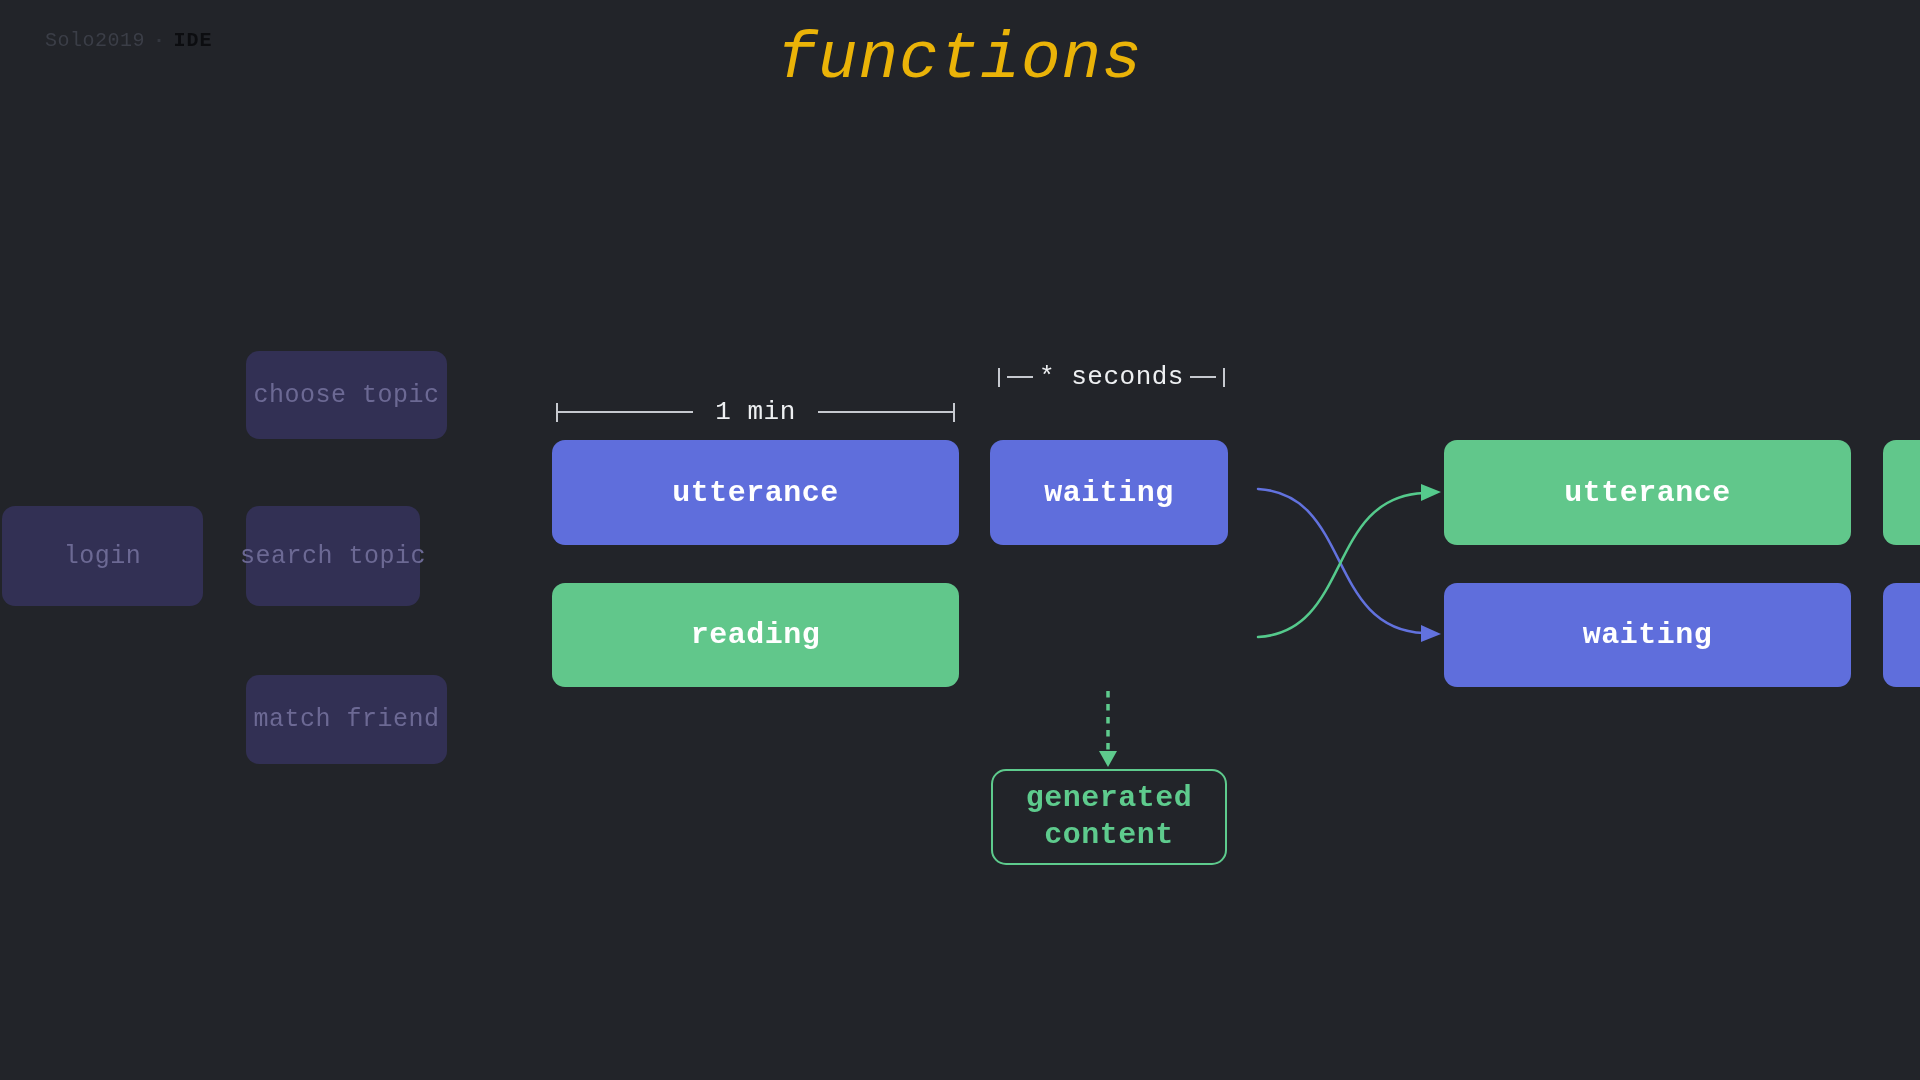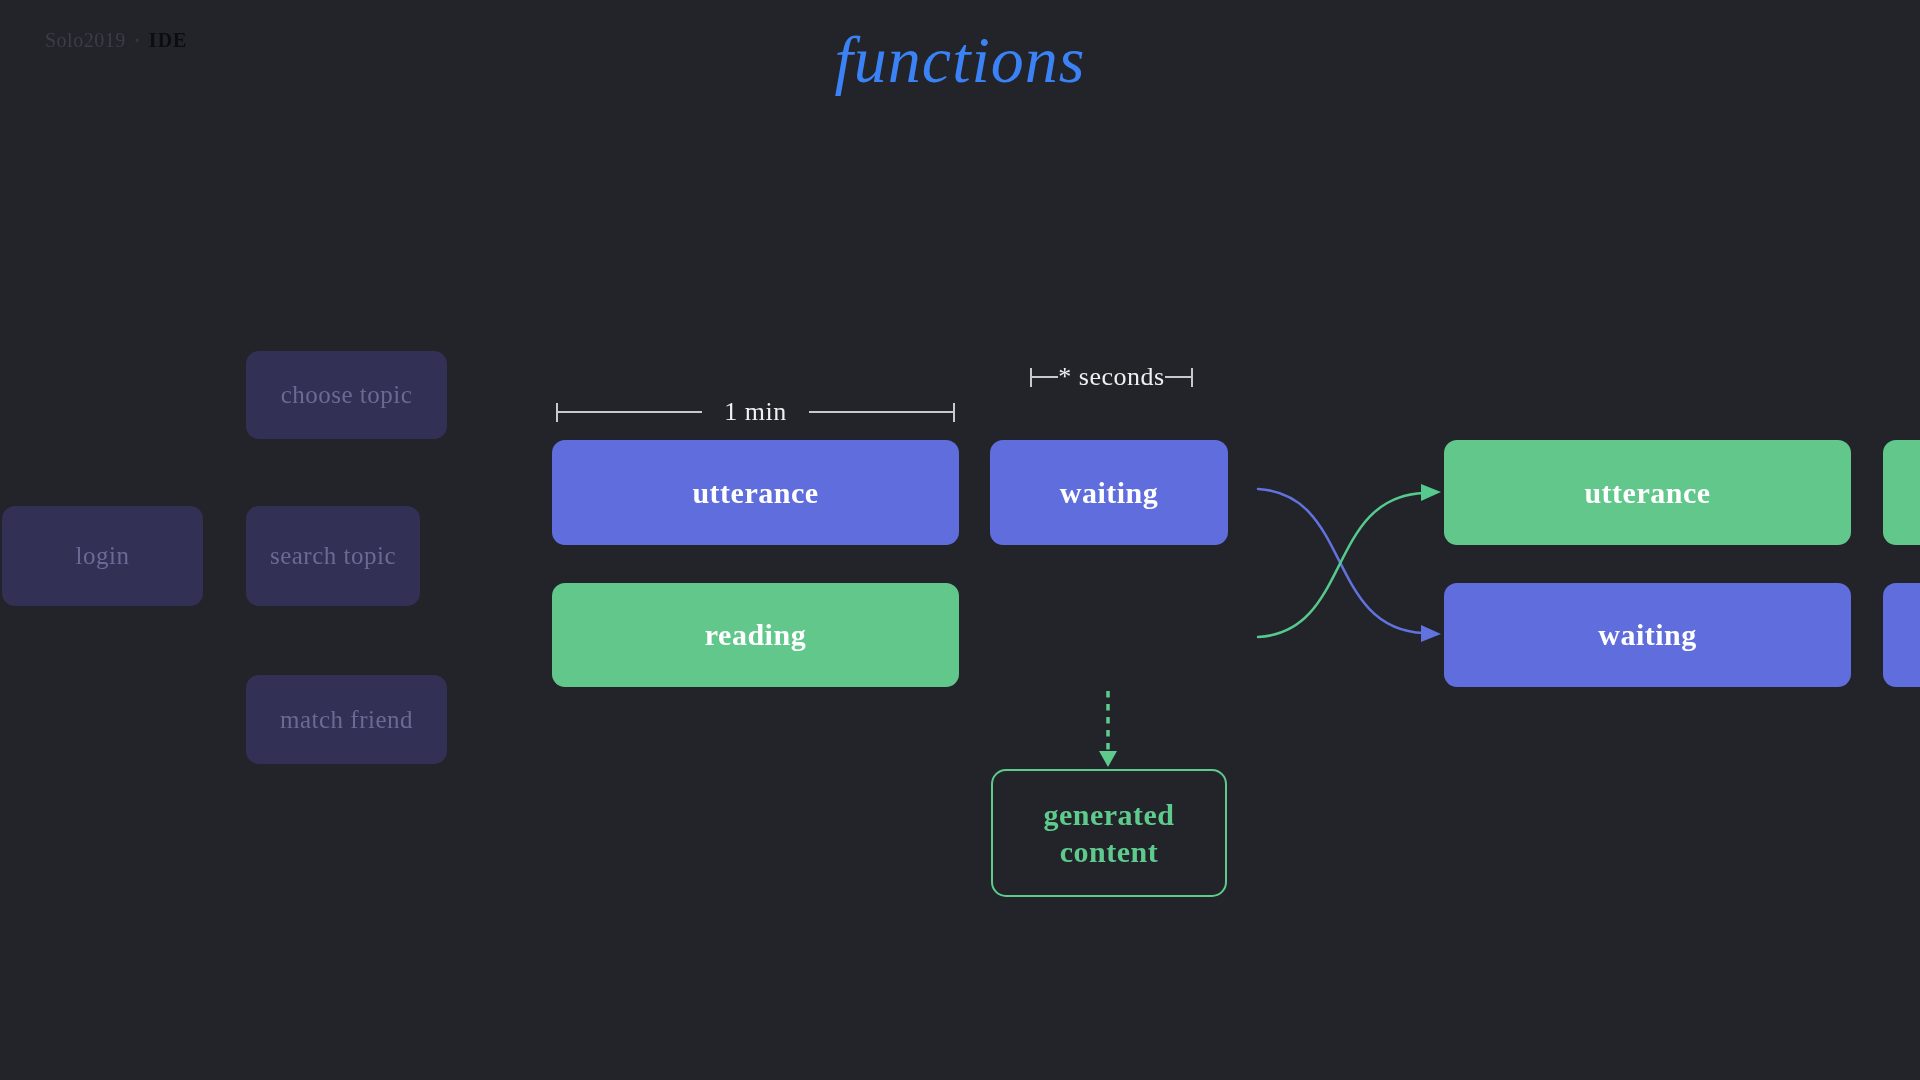--- a/index.html
+++ b/index.html
@@ -6,21 +6,21 @@
     margin: 0;
     padding: 0;
     background: #222429;
   }
   .canvas {
     position: relative;
     width: 1920px;
     height: 1080px;
     background: #222429;
     overflow: hidden;
-    font-family: Liberation Serif, serif;
+    font-family: Liberation Mono, monospace;
   }
 
   
   .logo {
     position: absolute;
     left: 45px;
     top: 29px;
     display: flex;
     align-items: baseline;
     gap: 8px;
@@ -35,21 +35,21 @@
   .page-title {
     position: absolute;
     top: 22px;
     left: 0;
     width: 100%;
     text-align: center;
     font-size: 66px;
     font-style: italic;
     font-weight: 500;
     letter-spacing: 1px;
-    color: #3b82f6;
+    color: #eab308;
   }
 
   
   .box {
     position: absolute;
     display: flex;
     align-items: center;
     justify-content: center;
     border-radius: 13px;
     box-sizing: border-box;
@@ -93,21 +93,21 @@
   .tl-tick { width: 2px; height: 19px; background: #c6c9cf; flex: none; }
   .tl-line { flex: 1; height: 2px; background: #c6c9cf; }
   .tl-dash { width: 26px; height: 2px; background: #c6c9cf; flex: none; }
   .tl-label {
     color: #eef0f2;
     font-size: 26px;
     margin: 0 22px;
     white-space: nowrap;
     letter-spacing: 0.5px;
   }
-  .timeline.spread { justify-content: center; }
+  .timeline.spread { justify-content: space-between; }
   .timeline.spread .tl-label { margin: 0; }
 
   
   .arrows {
     position: absolute;
     left: 0;
     top: 0;
     pointer-events: none;
   }
 </style>
@@ -156,21 +156,21 @@
     <span class="lbl">utterance</span>
   </div>
   <div class="box green" style="left:552px; top:583px; width:407px; height:104px;">
     <span class="lbl">reading</span>
   </div>
 
   <div class="box blue" style="left:990px; top:440px; width:238px; height:105px;">
     <span class="lbl">waiting</span>
   </div>
 
-  <div class="box outline" style="left:991px; top:769px; width:236px; height:128px;">
+  <div class="box outline" style="left:991px; top:769px; width:236px; height:96px;">
     <span class="lbl">
       <span>generated</span><br>
       <span>content</span>
     </span>
   </div>
 
   <div class="box green" style="left:1444px; top:440px; width:407px; height:105px;">
     <span class="lbl">utterance</span>
   </div>
   <div class="box blue" style="left:1444px; top:583px; width:407px; height:104px;">

